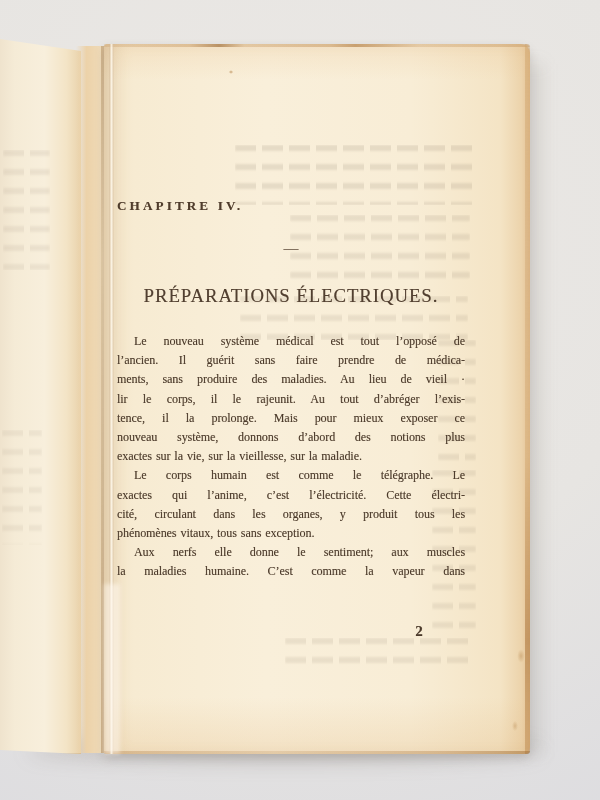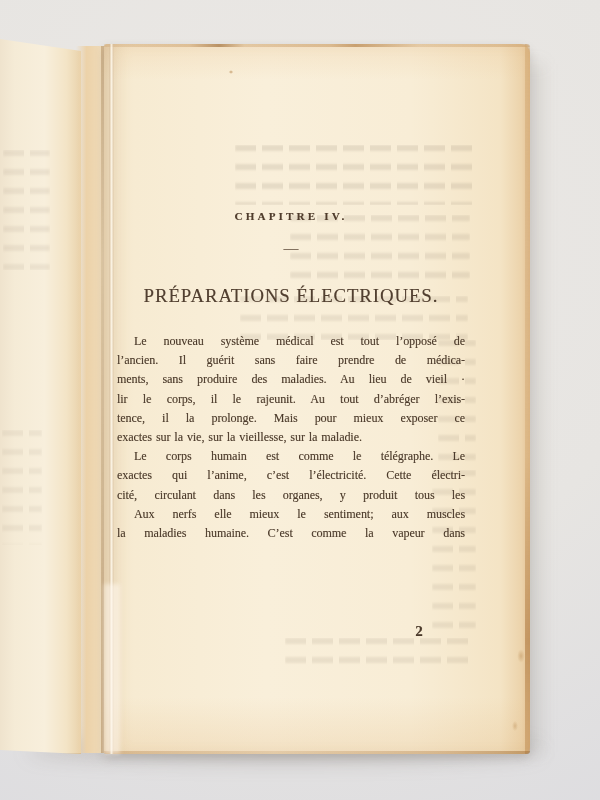--- a/index.html
+++ b/index.html
@@ -48,22 +48,22 @@
   .crease2{position:absolute;left:0;bottom:0;width:16px;height:170px;filter:blur(2px);z-index:2;
         background:rgba(255,248,238,.55);}
 
   
   .ghost{position:absolute;z-index:1;filter:blur(1.3px);opacity:.32;
         background:repeating-linear-gradient(180deg, rgba(134,118,98,.5) 0 6px, rgba(134,118,98,0) 6px 19px);
         -webkit-mask-image:repeating-linear-gradient(90deg,#000 0 21px,transparent 21px 27px);
         mask-image:repeating-linear-gradient(90deg,#000 0 21px,transparent 21px 27px);}
 
   
-  .chapter{position:absolute;top:166px;left:13px;width:348px;z-index:3;
-        text-align:center;font-size:11px;font-weight:700;letter-spacing:3.2px;
+  .chapter{position:absolute;top:154px;left:13px;width:348px;z-index:3;
+        font-size:13px;font-weight:700;letter-spacing:3.2px;
         color:#4f3c2c;text-shadow:.3px .3px .4px rgba(60,40,20,.4);}
   .divider{position:absolute;top:196px;left:13px;width:348px;z-index:3;
         text-align:center;font-size:15px;color:#5a4737;}
   .title{position:absolute;top:241px;left:13px;width:348px;z-index:3;
         text-align:center;font-size:19.5px;font-weight:400;letter-spacing:1px;
         transform:scaleX(.96);transform-origin:50% 50%;
         color:#513f30;text-shadow:.3px .3px .4px rgba(60,40,20,.35);}
   .text-block{position:absolute;top:288px;left:13px;width:348px;z-index:3;
         font-size:12px;color:#4b3a2b;letter-spacing:-.05px;word-spacing:1px;
         text-shadow:.3px .3px .4px rgba(60,40,20,.32);}
@@ -107,23 +107,25 @@
     <div class="chapter">CHAPITRE IV.</div>
     <div class="divider">—</div>
     <div class="title">PRÉPARATIONS ÉLECTRIQUES.</div>
 
     <div class="text-block" id="text-block">
         <div class="bline indent">Le nouveau système médical est tout l’opposé de</div>
         <div class="bline">l’ancien. Il guérit sans faire prendre de médica-</div>
         <div class="bline">ments, sans produire des maladies. Au lieu de vieil ·</div>
         <div class="bline">lir le corps, il le rajeunit. Au tout d’abréger l’exis-</div>
         <div class="bline">tence, il la prolonge. Mais pour mieux exposer ce</div>
+        <div class="bline">nouveau système, donnons d’abord des notions plus</div>
         <div class="bline endline">exactes sur la vie, sur la vieillesse, sur la maladie.</div>
         <div class="bline indent">Le corps humain est comme le télégraphe. Le</div>
         <div class="bline">exactes qui l’anime, c’est l’électricité. Cette électri-</div>
         <div class="bline">cité, circulant dans les organes, y produit tous les</div>
-        <div class="bline indent">Aux nerfs elle mieux le sentiment; aux muscles</div>
+        <div class="bline endline">phénomènes vitaux, tous sans exception.</div>
+        <div class="bline indent">Aux nerfs elle donne le sentiment; aux muscles</div>
         <div class="bline">la maladies humaine. C’est comme la vapeur dans</div>
       </div>
 
     <div class="pagenum">2</div>
   </div>
 </div>
 
 </body></html>

